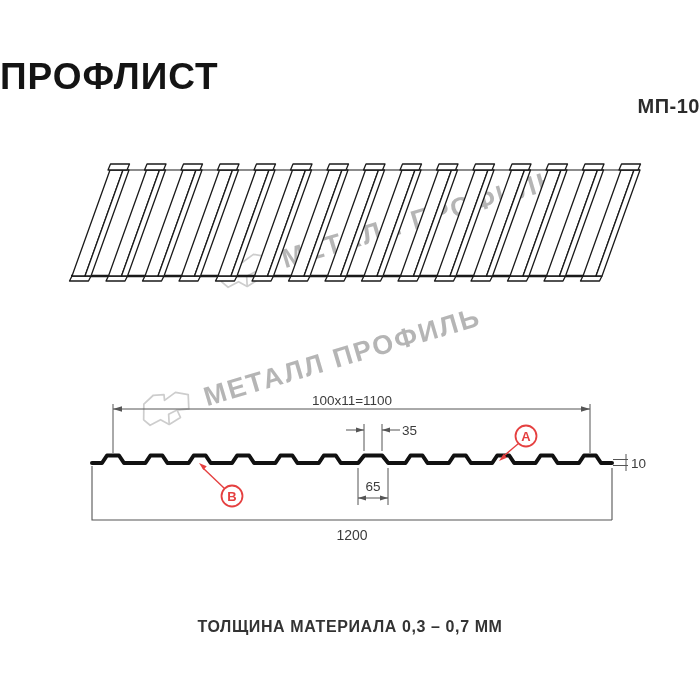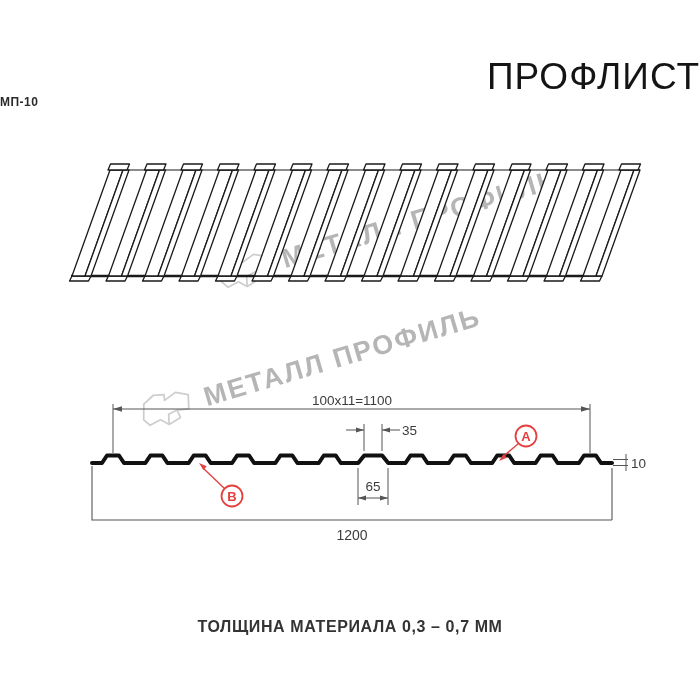--- a/index.html
+++ b/index.html
@@ -2,26 +2,26 @@
 <html><head>
 <meta charset="utf-8">
 <style>
   html,body{margin:0;padding:0;}
   body{
     width:700px;height:700px;background:#ffffff;position:relative;overflow:hidden;
     font-family:"Liberation Sans", sans-serif;
   }
   .abs{position:absolute;}
   .page-title{
-    left:0;top:56px;width:700px;text-align:right;
-    font-size:37px;font-weight:400;letter-spacing:1px;color:#141414;
+    left:0;top:56px;width:700px;text-align:left;
+    font-size:37px;font-weight:700;letter-spacing:1px;color:#141414;
   }
   .page-subtitle{
-    left:0;top:95px;width:700px;text-align:left;
-    font-size:12px;font-weight:600;letter-spacing:0.5px;color:#2b2b2b;
+    left:0;top:95px;width:700px;text-align:right;
+    font-size:20px;font-weight:600;letter-spacing:0.5px;color:#2b2b2b;
   }
   .footer-note{
     left:0;top:618px;width:700px;text-align:center;
     font-size:16px;font-weight:600;letter-spacing:0.6px;color:#333333;
   }
   .watermark{
     display:flex;align-items:center;gap:10px;height:48px;
     transform:rotate(-16.5deg);transform-origin:0 100%;
     z-index:1;pointer-events:none;
   }

